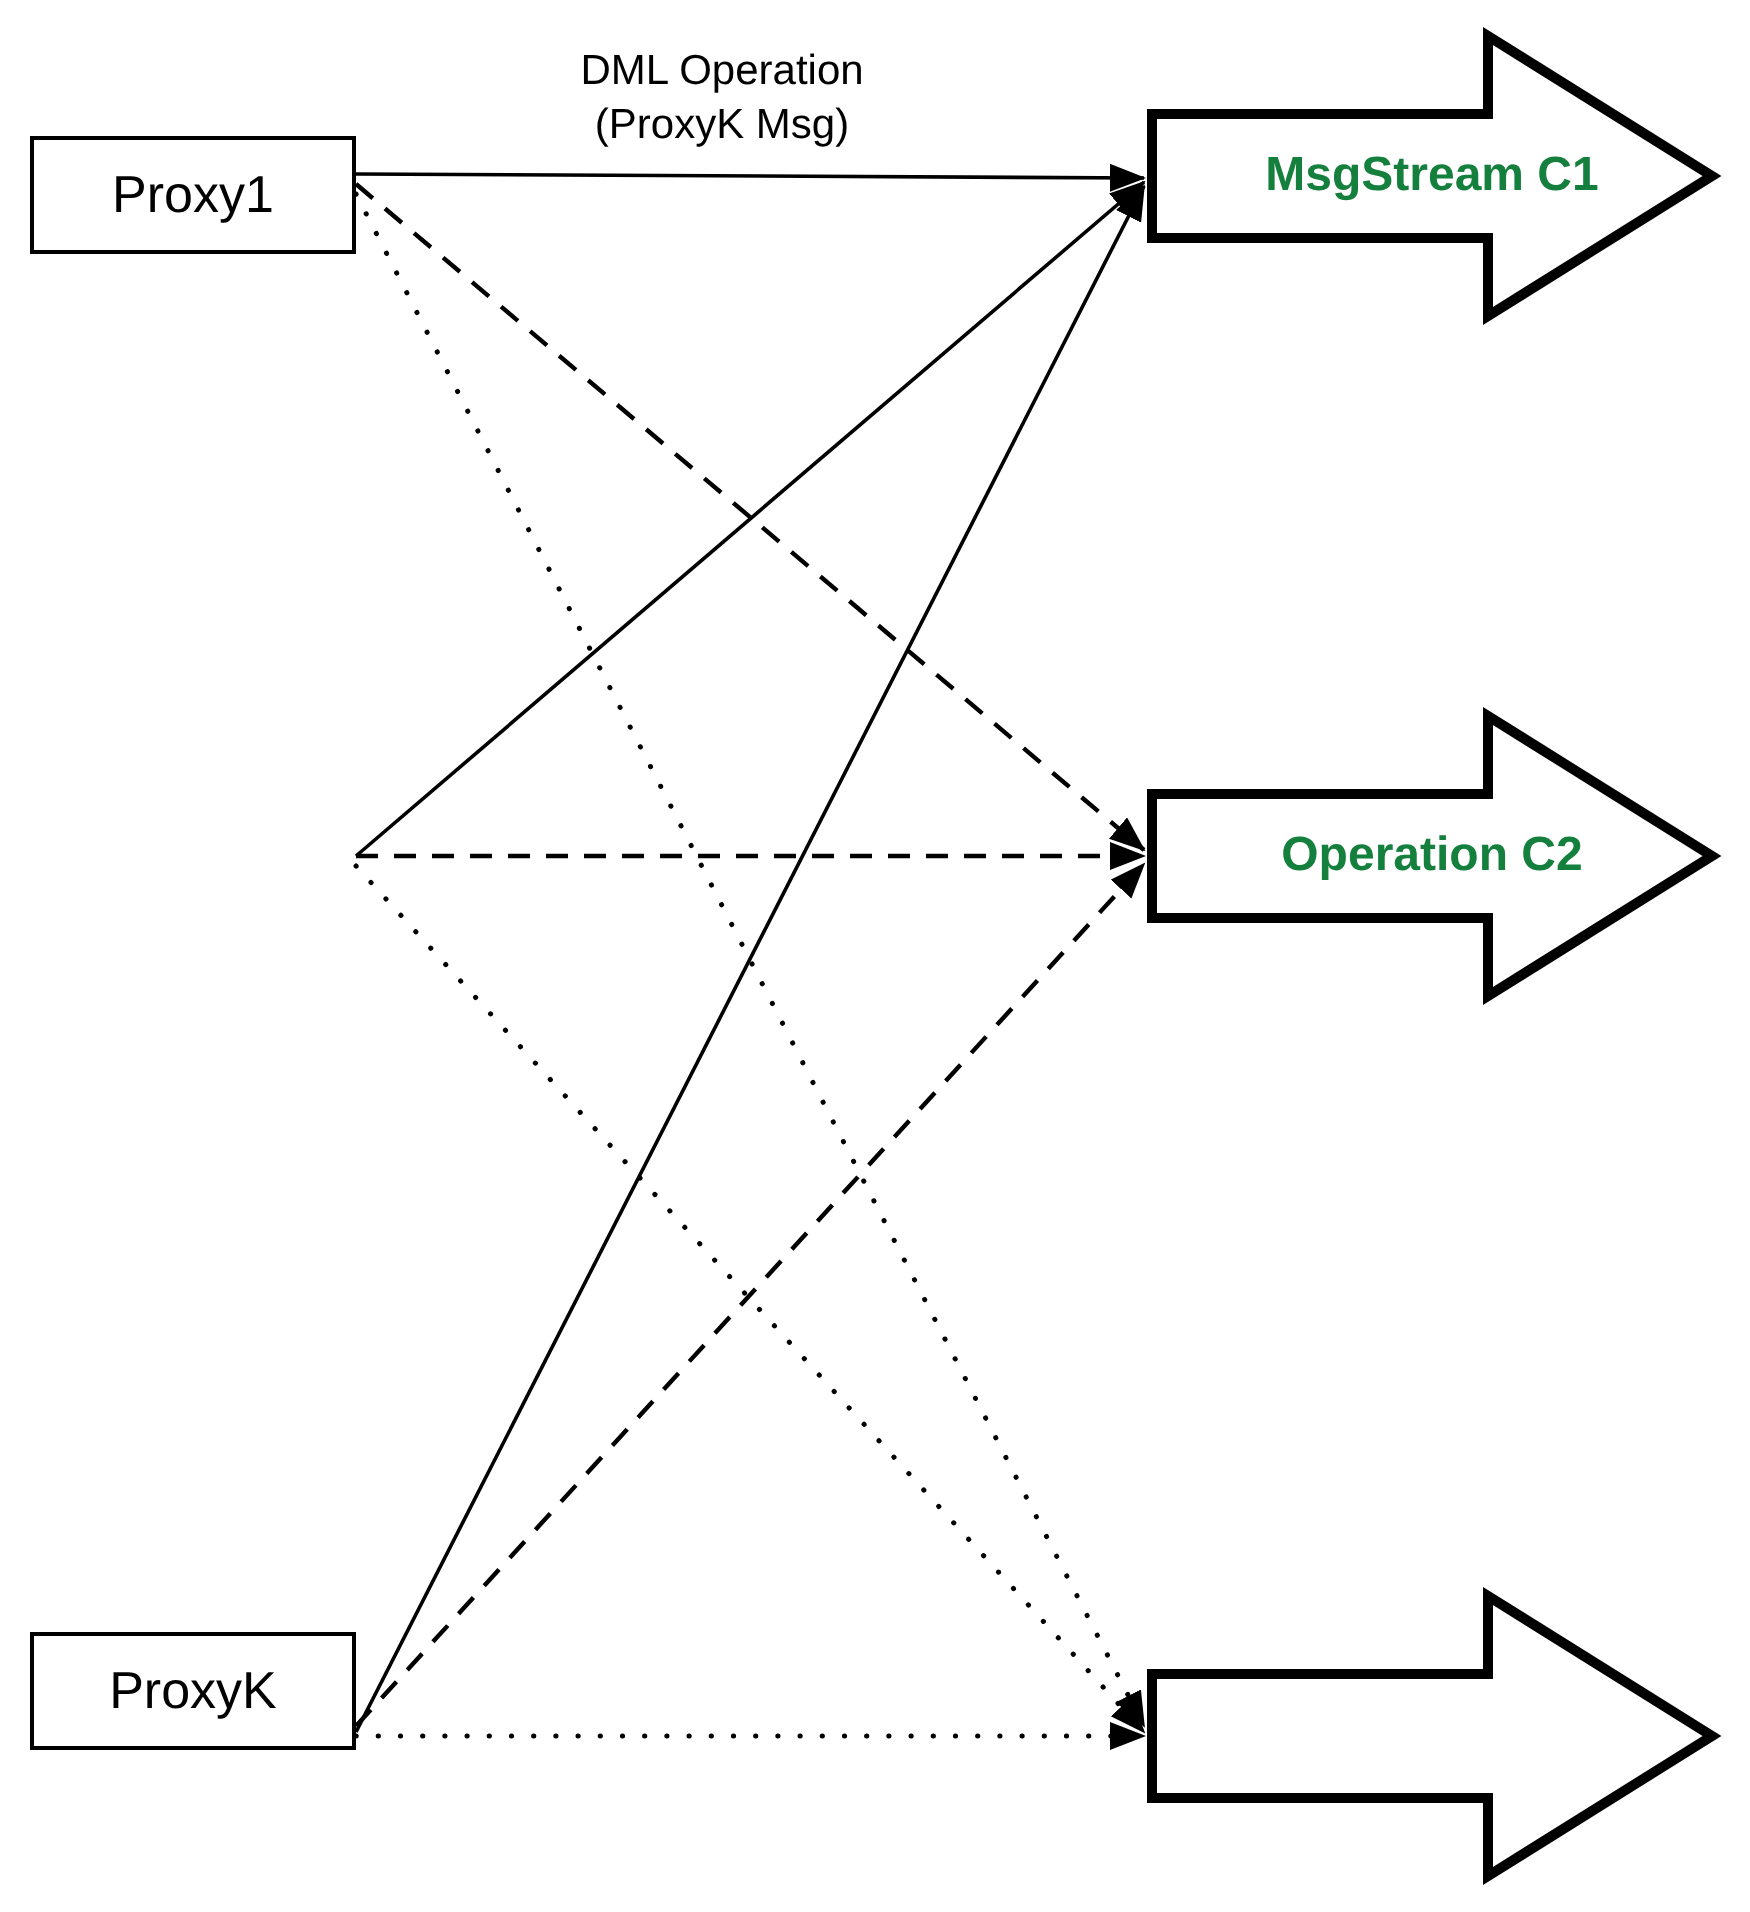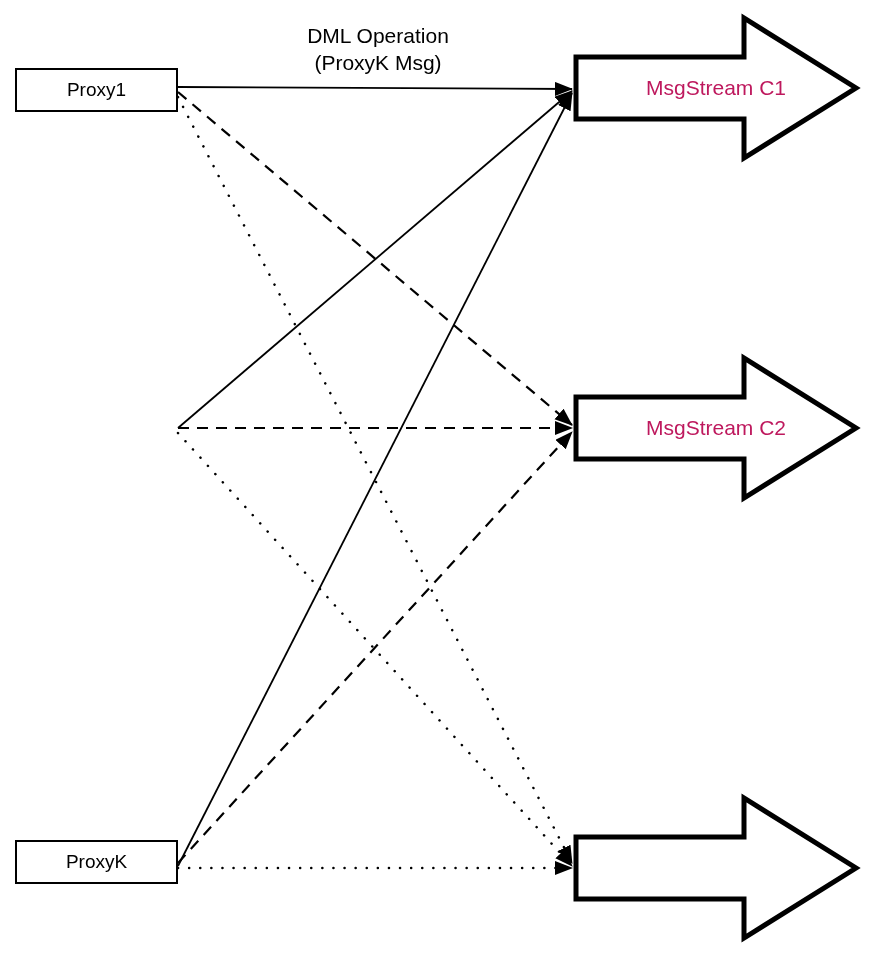--- a/index.html
+++ b/index.html
@@ -41,45 +41,46 @@
   .stream-arrow {
     fill: #ffffff;
     stroke: #000000;
     stroke-width: 5;
     stroke-linejoin: miter;
   }
   .proxy-box {
     position: absolute;
     left: 15px;
     width: 163px;
-    height: 44px;
+    height: 59px;
     box-sizing: border-box;
     border: 2px solid #000000;
     background: #ffffff;
     display: flex;
     align-items: center;
     justify-content: center;
-    font-size: 19px;
+    font-size: 26px;
     color: #000000;
   }
   .stream-label {
     position: absolute;
     left: 576px;
     width: 280px;
     height: 30px;
     display: flex;
     align-items: center;
     justify-content: center;
-    font-size: 21px;
-    color: #be185d;
+    font-size: 24px;
+    color: #15803d;
     white-space: nowrap;
+    font-weight: bold;
   }
   .annotation {
     position: absolute;
-    left: 253px;
+    left: 236px;
     top: 22px;
     width: 250px;
     text-align: center;
     font-size: 21px;
     line-height: 27px;
     color: #000000;
   }
 </style>
 </head>
 <body>
@@ -113,20 +114,20 @@
   </svg>
 
   <div class="annotation">
     <div>DML Operation</div>
     <div>(ProxyK Msg)</div>
   </div>
 
   <div class="proxy-box" style="top:68px;">
     <span>Proxy1</span>
   </div>
-  <div class="proxy-box" style="top:840px;justify-content:center;">
+  <div class="proxy-box" style="top:816px;justify-content:center;">
     <span>ProxyK</span>
   </div>
 
   <div class="stream-label" style="top:73px;">MsgStream C1</div>
-  <div class="stream-label" style="top:413px;">MsgStream C2</div>
+  <div class="stream-label" style="top:413px;">Operation C2</div>
 
 </div>
 
 </body></html>

